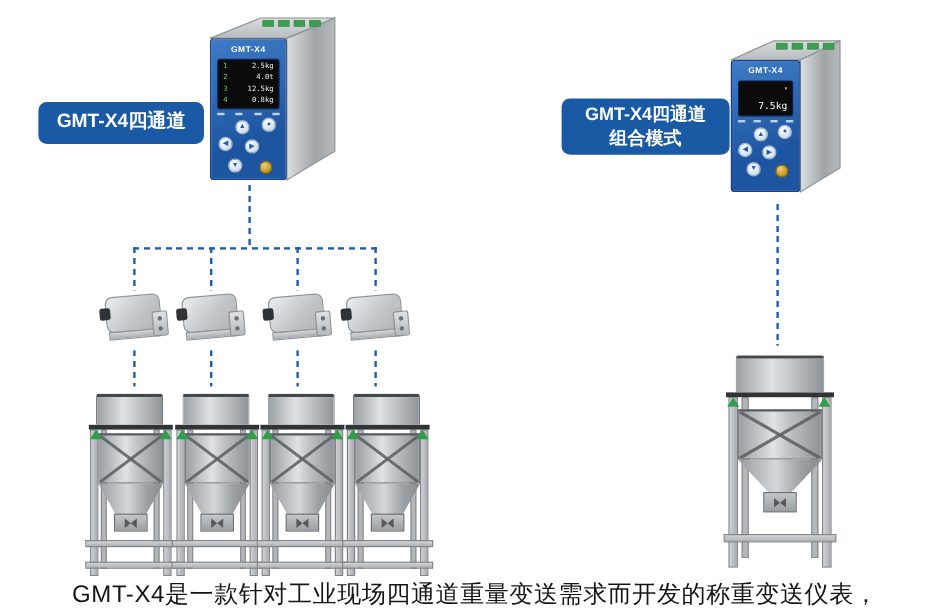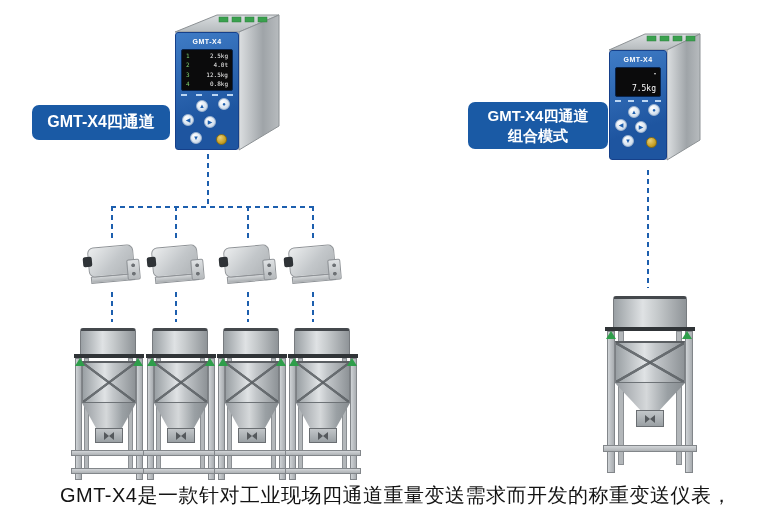--- a/index.html
+++ b/index.html
@@ -10,21 +10,21 @@
     --green:#2e9e4a;
     --gold1:#e8cf7a; --gold2:#c9a227; --gold3:#9e7d14;
   }
   *{margin:0;padding:0;box-sizing:border-box;}
   body{background:#fff;font-family:"Liberation Sans",sans-serif;}
   .stage{position:relative;width:780px;height:510px;background:#ffffff;overflow:hidden;margin:0 auto;}
 
   
   .label{position:absolute;background:var(--label-bg);color:#fff;font-weight:bold;
          text-align:center;border-radius:7px;display:flex;flex-direction:column;
-         align-items:center;justify-content:center;line-height:1.3;margin-top:20px;}
+         align-items:center;justify-content:center;line-height:1.3;}
   .label-left{left:32px;top:85px;width:138px;height:35px;font-size:16px;}
   .label-right{left:468px;top:82px;width:140px;height:47px;font-size:15px;}
 
   
   .device{position:absolute;}
   .device-left{left:165px;top:10px;width:118px;height:142px;}
   .device-right{left:600px;top:30px;width:104px;height:134px;}
   .chassis{position:absolute;left:0;top:0;}
   .front{position:absolute;background:linear-gradient(160deg,var(--panel-blue1),var(--panel-blue2) 70%);
          border:1px solid #16408a;border-radius:3px;}

